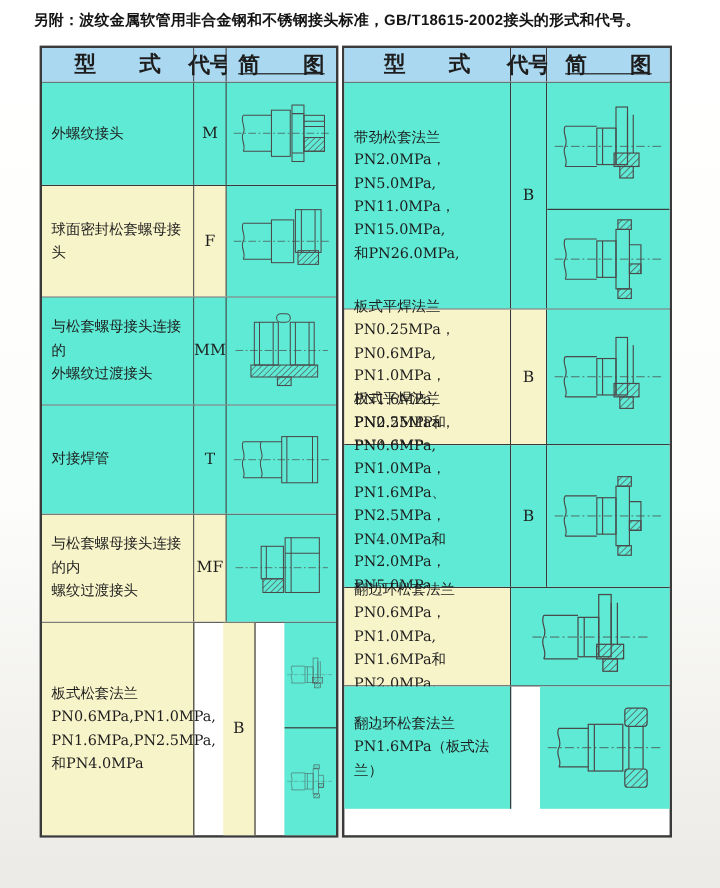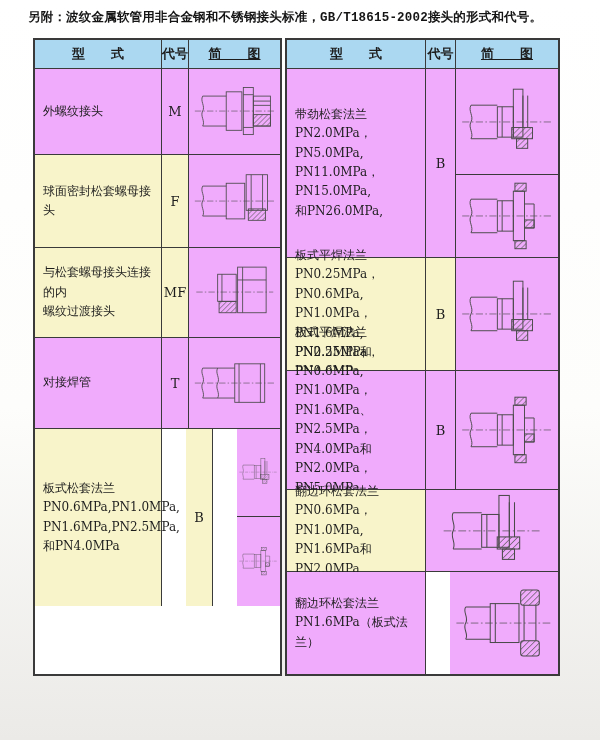--- a/index.html
+++ b/index.html
@@ -6,21 +6,21 @@
   .page{
     position:relative;
     width:600px;height:740px;
     background:linear-gradient(180deg,#ffffff 0%,#fdfdfb 55%,#ebeae7 100%);
     font-family:"DejaVu Serif","Liberation Serif",serif;
     color:#1d1d1d;
     overflow:hidden;
   }
   .title{
     position:absolute;left:28px;top:9px;
-    font-family:Liberation Mono, monospace;
+    font-family:Liberation Sans, sans-serif;
     font-weight:bold;font-size:12.5px;letter-spacing:.2px;color:#151515;
     white-space:nowrap;
   }
   .tablewrap{
     position:absolute;left:33px;top:38px;
     display:flex;align-items:stretch;
   }
   .half{
     border:2px solid var(--border,#3a3a3a);
     background:#ffffff;
@@ -30,21 +30,21 @@
   .half.left{width:249px;}
   .half.right{width:275px;margin-left:3px;}
   .row{
     display:flex;align-items:stretch;
     border-bottom:1px solid var(--border,#3a3a3a);
     box-sizing:border-box;
   }
   .row:last-child{border-bottom:none;gap:24px;}
   .cell{
     border-right:1px solid var(--border,#3a3a3a);
-    box-sizing:border-box;background:#f0abfc;
+    box-sizing:border-box;background:#5eead4;
   }
   .cell:last-child{border-right:none;}
   .type{
     display:flex;align-items:center;
     padding:4px 3px 4px 8px;
     font-size:12px;line-height:1.62;
     white-space:pre-line;
   }
   .code{
     display:flex;align-items:center;justify-content:center;
@@ -56,21 +56,21 @@
   .half.right .code{width:30px;}
   .sketch{flex:1;display:flex;flex-direction:column;overflow:hidden;text-decoration:underline;}
   .sketchbox{flex:1;display:flex;align-items:center;justify-content:center;overflow:hidden;}
   .sketchbox.split{flex:none;border-bottom:1px solid var(--border,#3a3a3a);box-sizing:border-box;}
   .sketchbox svg{width:94%;max-height:96%;}
   .row.header{height:29px;flex:none;}
   .row.header .cell{
     background:var(--header-bg,#abd8f1);
     display:flex;align-items:center;justify-content:center;
     font-family:"DejaVu Sans","Liberation Sans",sans-serif;
-    font-weight:bold;font-size:13px;white-space:pre;padding:0;
+    font-weight:bold;font-size:18px;white-space:pre;padding:0;
     flex-direction:row;
   }
   .row.hl .type,.row.hl .code{background:var(--highlight-bg,#f8f4ca);}
 </style>
 </head>
 <body>
 
 <div class="page">
 
   <svg width="0" height="0" style="position:absolute">
@@ -196,41 +196,53 @@
         <div class="cell code">F</div>
         <div class="cell sketch">
           <div class="sketchbox">
               <svg viewBox="0 0 120 90" preserveAspectRatio="xMidYMid meet">
                 <use href="#sk-f"></use>
               </svg>
             </div>
         </div>
       </div>
 
+      <div class="row" style="height:90px">
+        <div class="cell type">与松套螺母接头连接的
+外螺纹过渡接头</div>
+        <div class="cell code">MM</div>
+        <div class="cell sketch">
+          <div class="sketchbox">
+              <svg viewBox="0 0 120 90" preserveAspectRatio="xMidYMid meet">
+                <use href="#sk-mm"></use>
+              </svg>
+            </div>
+        </div>
+      </div>
+
+      <div class="row" style="height:91px">
+        <div class="cell type">对接焊管</div>
+        <div class="cell code">T</div>
+        <div class="cell sketch">
+          <div class="sketchbox">
+              <svg viewBox="0 0 120 90" preserveAspectRatio="xMidYMid meet">
+                <use href="#sk-t"></use>
+              </svg>
+            </div>
+        </div>
+      </div>
 
       <div class="row hl" style="height:90px">
         <div class="cell type">与松套螺母接头连接的内
 螺纹过渡接头</div>
         <div class="cell code">MF</div>
         <div class="cell sketch">
           <div class="sketchbox">
               <svg viewBox="0 0 120 90" preserveAspectRatio="xMidYMid meet">
                 <use href="#sk-mf"></use>
-              </svg>
-            </div>
-        </div>
-      </div>
-
-      <div class="row" style="height:91px">
-        <div class="cell type">对接焊管</div>
-        <div class="cell code">T</div>
-        <div class="cell sketch">
-          <div class="sketchbox">
-              <svg viewBox="0 0 120 90" preserveAspectRatio="xMidYMid meet">
-                <use href="#sk-t"></use>
               </svg>
             </div>
         </div>
       </div>
 
       <div class="row hl" style="height:177px">
         <div class="cell type">板式松套法兰
 PN0.6MPa,PN1.0MPa,
 PN1.6MPa,PN2.5MPa,
 和PN4.0MPa</div>

